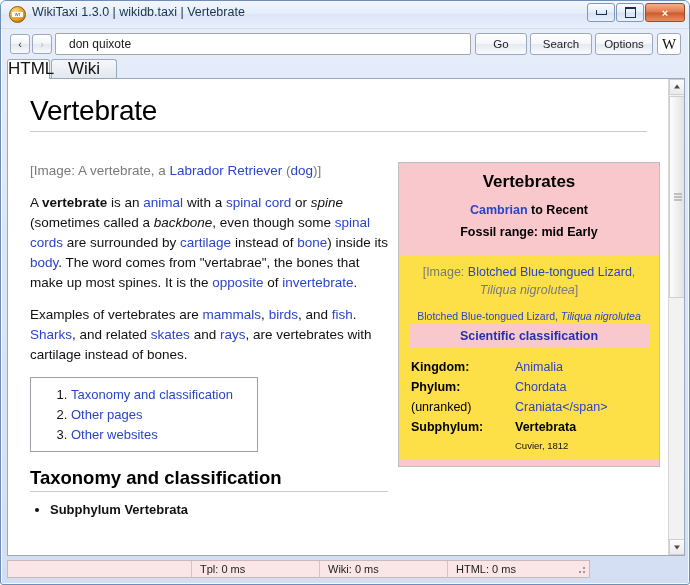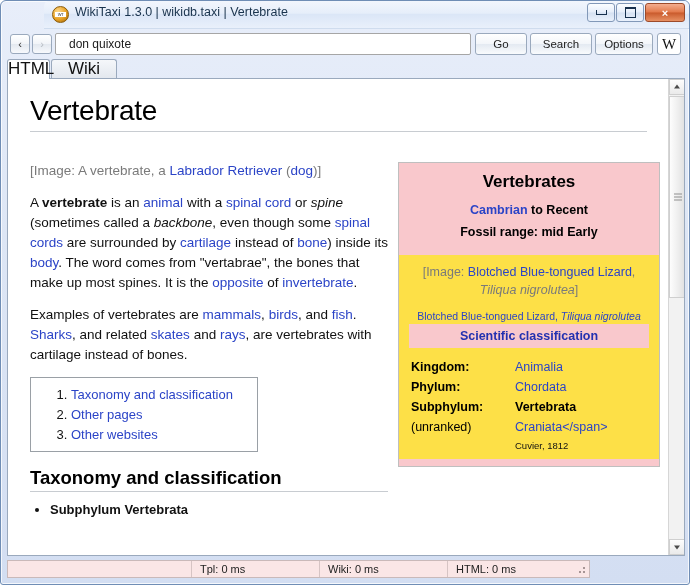--- a/index.html
+++ b/index.html
@@ -16,21 +16,20 @@
     background:linear-gradient(to bottom,#e8eefa 0%, #dde6f5 40%, #d3def2 100%);
     box-shadow:inset 0 0 0 1px rgba(255,255,255,.75);
     overflow:hidden;
   }
   
   .titlebar{
     position:relative;height:27px;
     background:linear-gradient(to bottom,#f2f6fd 0%,#e6eefa 45%,#dbe6f7 50%,#e9f0fb 100%);
     border-bottom:1px solid #cfdcee;
     border-radius:5px 5px 0 0;
-    margin-left:43px;
   }
   .app-icon{
     position:absolute;left:8px;top:5px;width:17px;height:17px;border-radius:50%;
     background:radial-gradient(circle at 35% 30%,#ffd98a 0%,#e8a225 55%,#9a6208 100%);
     border:1px solid #8a5a08;
     box-sizing:border-box;
   }
   .app-icon .band{
     position:absolute;left:2px;top:5px;width:11px;height:5px;background:#fff;
     font-size:4px;color:#2a2a2a;line-height:5px;text-align:center;
@@ -296,26 +295,26 @@
           <tbody>
               <tr>
             <td class="k">Kingdom:</td>
             <td class="v"><a class="lnk" href="#">Animalia</a></td>
           </tr>
           <tr>
             <td class="k">Phylum:</td>
             <td class="v"><a class="lnk" href="#">Chordata</a></td>
           </tr>
           <tr>
+            <td class="k plain">(unranked)</td>
+            <td class="v"><a class="lnk" href="#">Craniata&lt;/span&gt;</a></td>
+          </tr>
+          <tr>
             <td class="k">Subphylum:</td>
             <td class="v bold">Vertebrata</td>
-          </tr>
-          <tr>
-            <td class="k plain">(unranked)</td>
-            <td class="v"><a class="lnk" href="#">Craniata&lt;/span&gt;</a></td>
           </tr>
         </tbody>
           </table>
         <div class="authority">Cuvier, 1812</div>
       </div>
       <div class="ib-foot"></div>
     </div>
 
     <div class="vscroll">
       <div class="sb-btn up">

